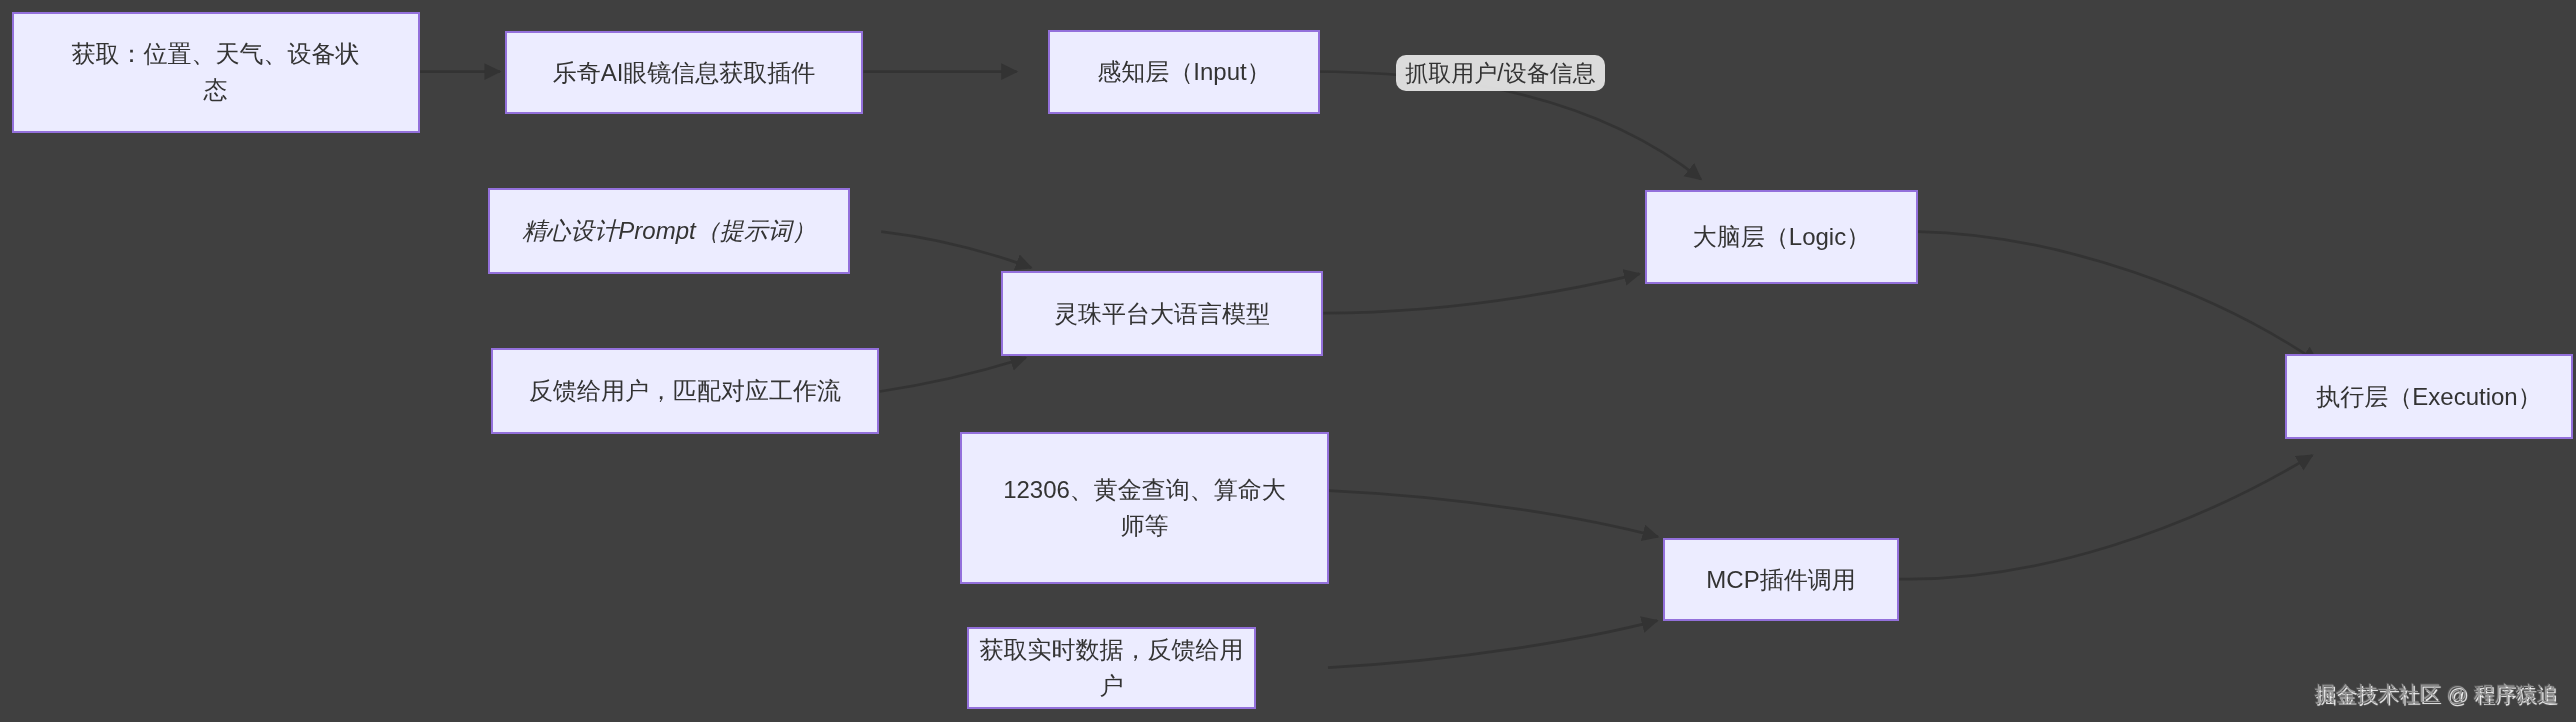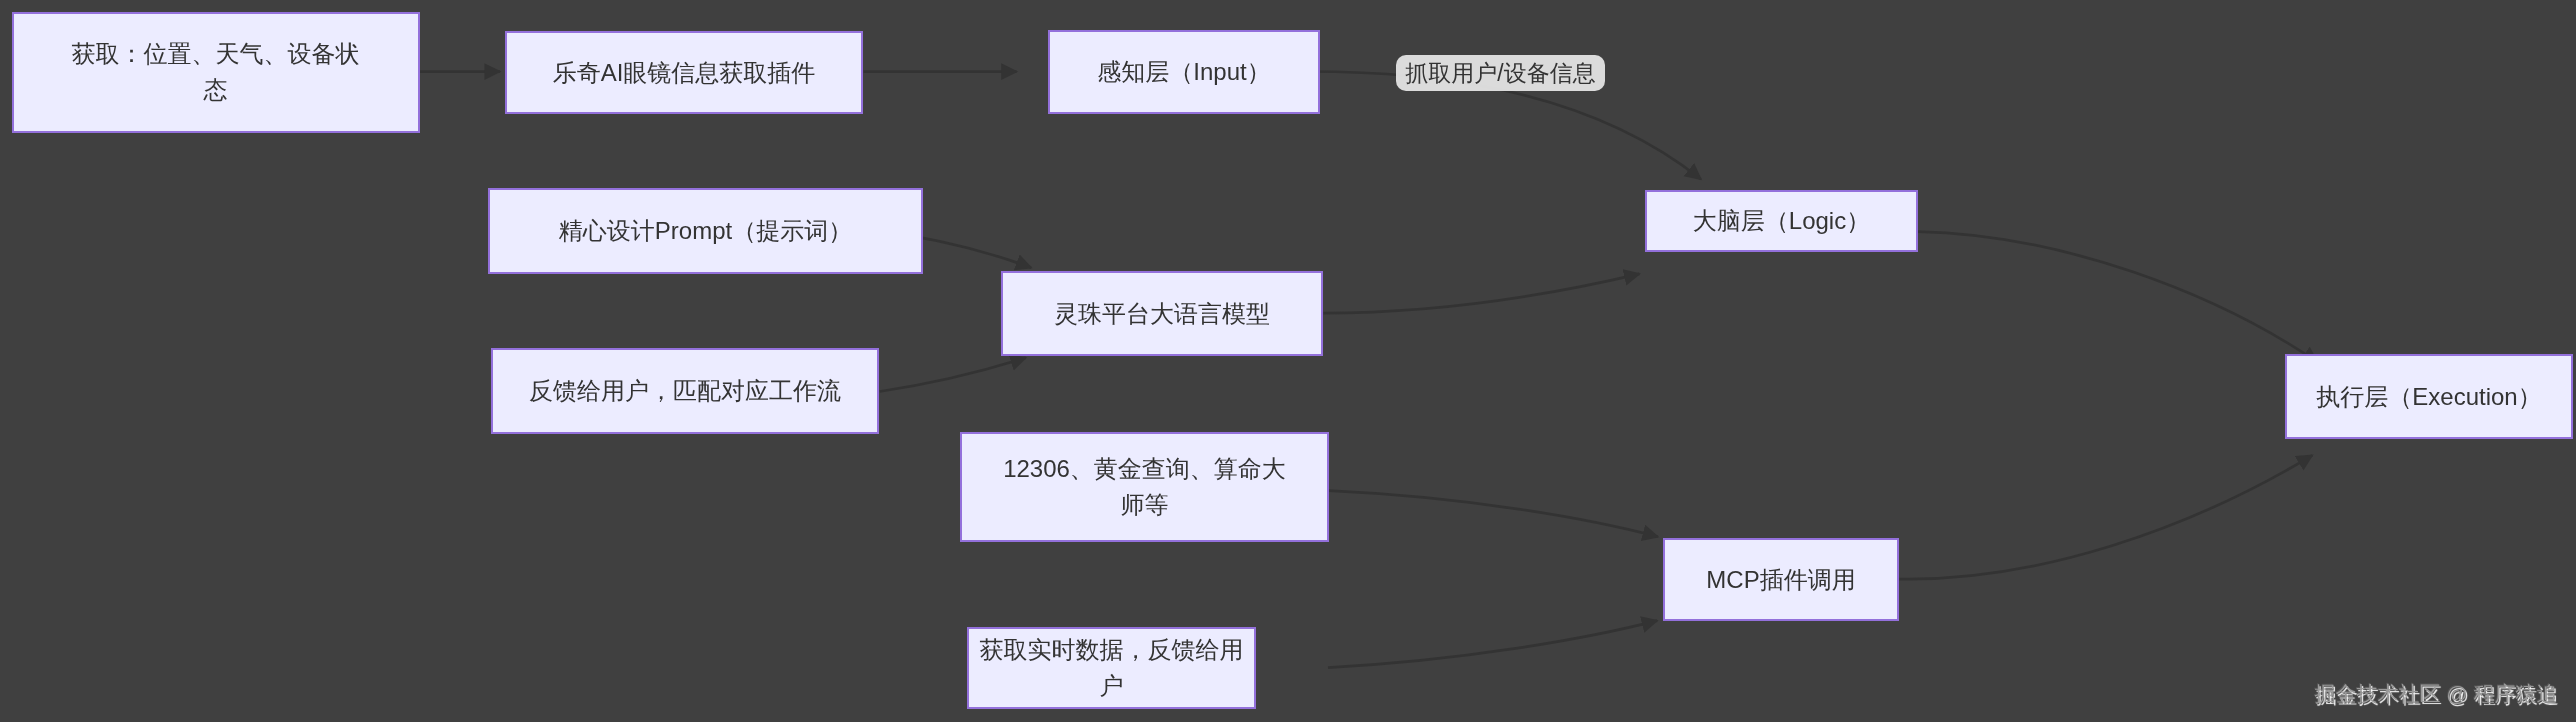--- a/index.html
+++ b/index.html
@@ -50,26 +50,26 @@
     font-size: 21px;
     color: #9a9a9a;
     text-shadow: 1.5px 1.5px 0.8px rgba(255,255,255,0.95), -0.8px -0.8px 0 rgba(130,130,130,0.30);
     white-space: nowrap;
   }
   
   .n-acquire   { left: 11.5px;   top: 11.5px;  width: 408px; height: 121px; }
   .n-acquire .inner { width: 300px; }
   .n-plugin    { left: 505px;  top: 31px;  width: 358px; height: 83px; }
   .n-input     { left: 1048px; top: 30px;  width: 272px; height: 84px; }
-  .n-logic     { left: 1645px; top: 190px; width: 273px; height: 62px; }
+  .n-logic     { left: 1645px; top: 190px; width: 273px; height: 94px; }
   .n-exec      { left: 2241px; top: 354px; width: 288px; height: 85px; margin-left: 44px; }
-  .n-prompt    { left: 488px;  top: 188px; width: 435px; height: 86px; }
+  .n-prompt    { left: 488px;  top: 188px; width: 362px; height: 86px; font-style: italic; }
   .n-intent    { left: 491px;  top: 348px; width: 388px; height: 86px; }
   .n-llm       { left: 1001px; top: 271px; width: 322px; height: 85px; }
-  .n-mcpex     { left: 960px; top: 432px; width: 369px; height: 110px; }
+  .n-mcpex     { left: 960px; top: 432px; width: 369px; height: 152px; }
   .n-mcpex .inner { width: 296px; }
   .n-realtime  { left: 967px; top: 627px; width: 289px; height: 82px; }
   .n-mcpcall   { left: 1663px; top: 538px; width: 236px; height: 83px; }
   .el-capture  { left: 1396px; top: 55px;  width: 209px; height: 36px; }
   .el-decide   { left: 1955px; top: 213px; width: 248px; height: 37px; }
 </style>
 </head>
 <body>
 
 <div class="canvas">

